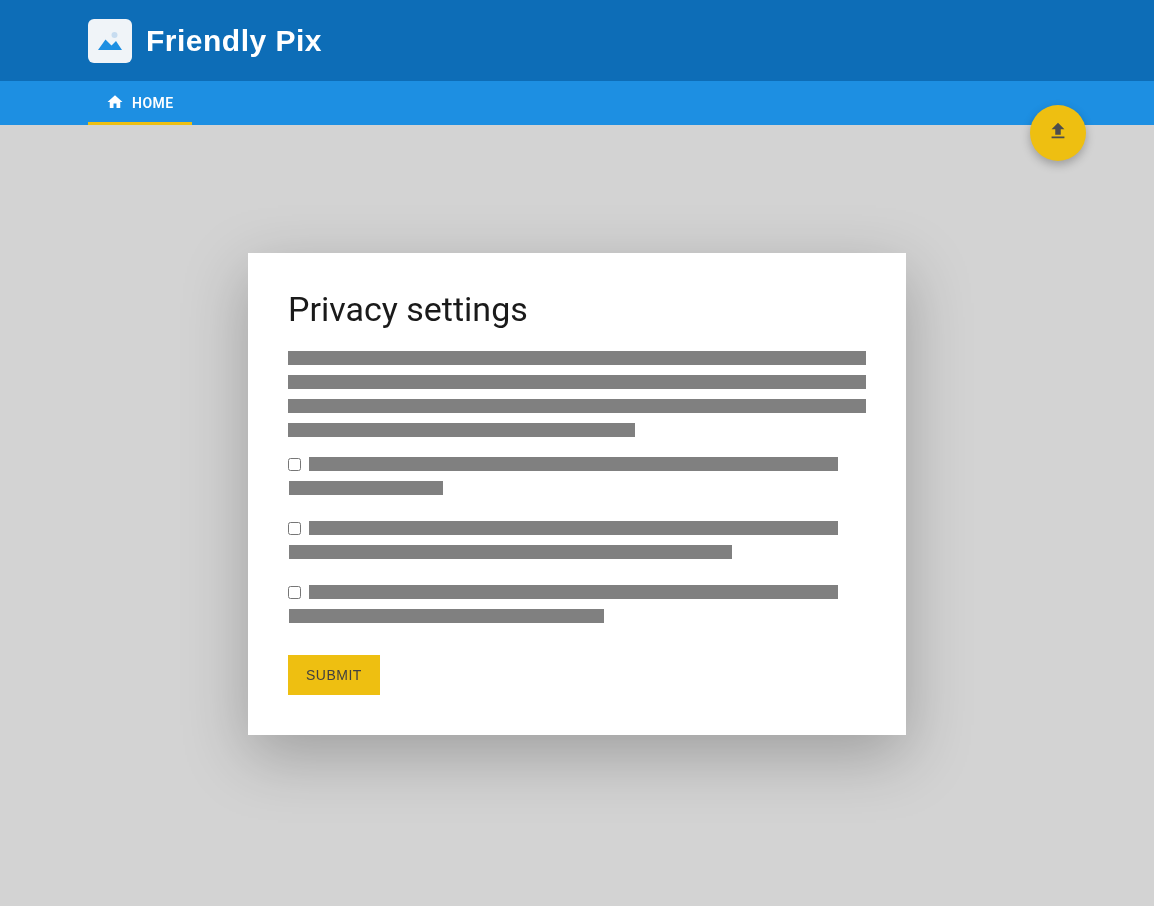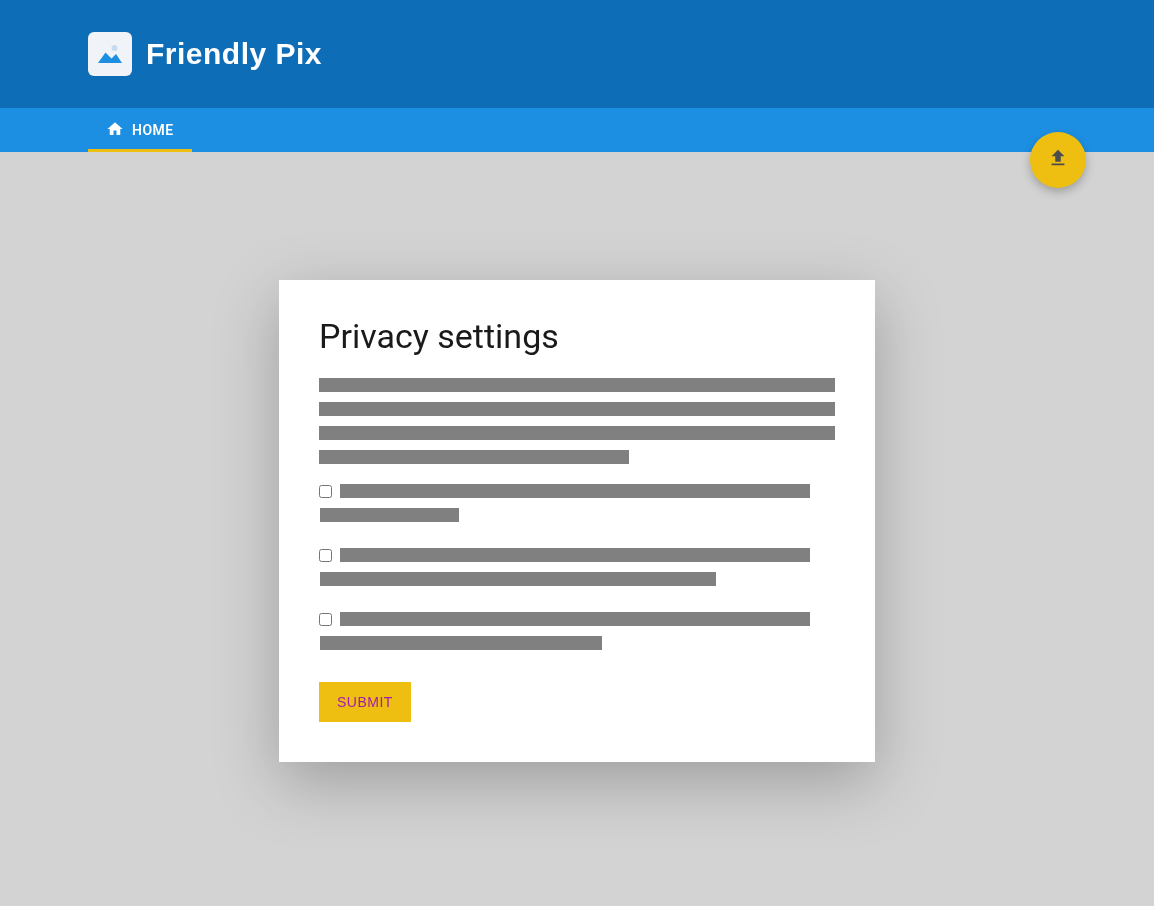--- a/index.html
+++ b/index.html
@@ -9,21 +9,21 @@
     }
     body {
       font-family: -apple-system, BlinkMacSystemFont, "Segoe UI", Roboto, Arial, sans-serif;
       background: #d3d3d3;
       width: 1154px;
       height: 906px;
       overflow: hidden;
     }
     .header {
       background: #0D6DB7;
-      height: 108px;
+      height: 81px;
       display: flex;
       align-items: center;
       padding: 0 88px;
       justify-content: space-between;
     }
     .logo-section {
       display: flex;
       align-items: center;
       gap: 14px;
     }
@@ -125,21 +125,21 @@
       cursor: pointer;
       z-index: 10;
     }
     .main-area {
       position: relative;
       padding-top: 128px;
       display: flex;
       justify-content: center;
     }
     .card {
-      width: 596px;
+      width: 658px;
       background: white;
       padding: 36px 40px 40px 40px;
       box-shadow: 0 20px 60px rgba(0,0,0,0.25);
     }
     .card-title {
       font-size: 34px;
       font-weight: 400;
       color: #1a1a1a;
       margin-bottom: 22px;
     }
@@ -168,21 +168,21 @@
       margin-top: 1px;
       flex-shrink: 0;
     }
     .checkbox-text {
       flex: 1;
     }
     .submit-btn {
       margin-top: 18px;
       background: #eebf11;
       border: none;
-      color: #a21caf;
+      color: #404040;
       font-size: 14px;
       font-weight: 500;
       letter-spacing: 0.5px;
       padding: 12px 18px;
       cursor: pointer;
       text-transform: uppercase;
     }
   </style>
 </head>
 <body>

